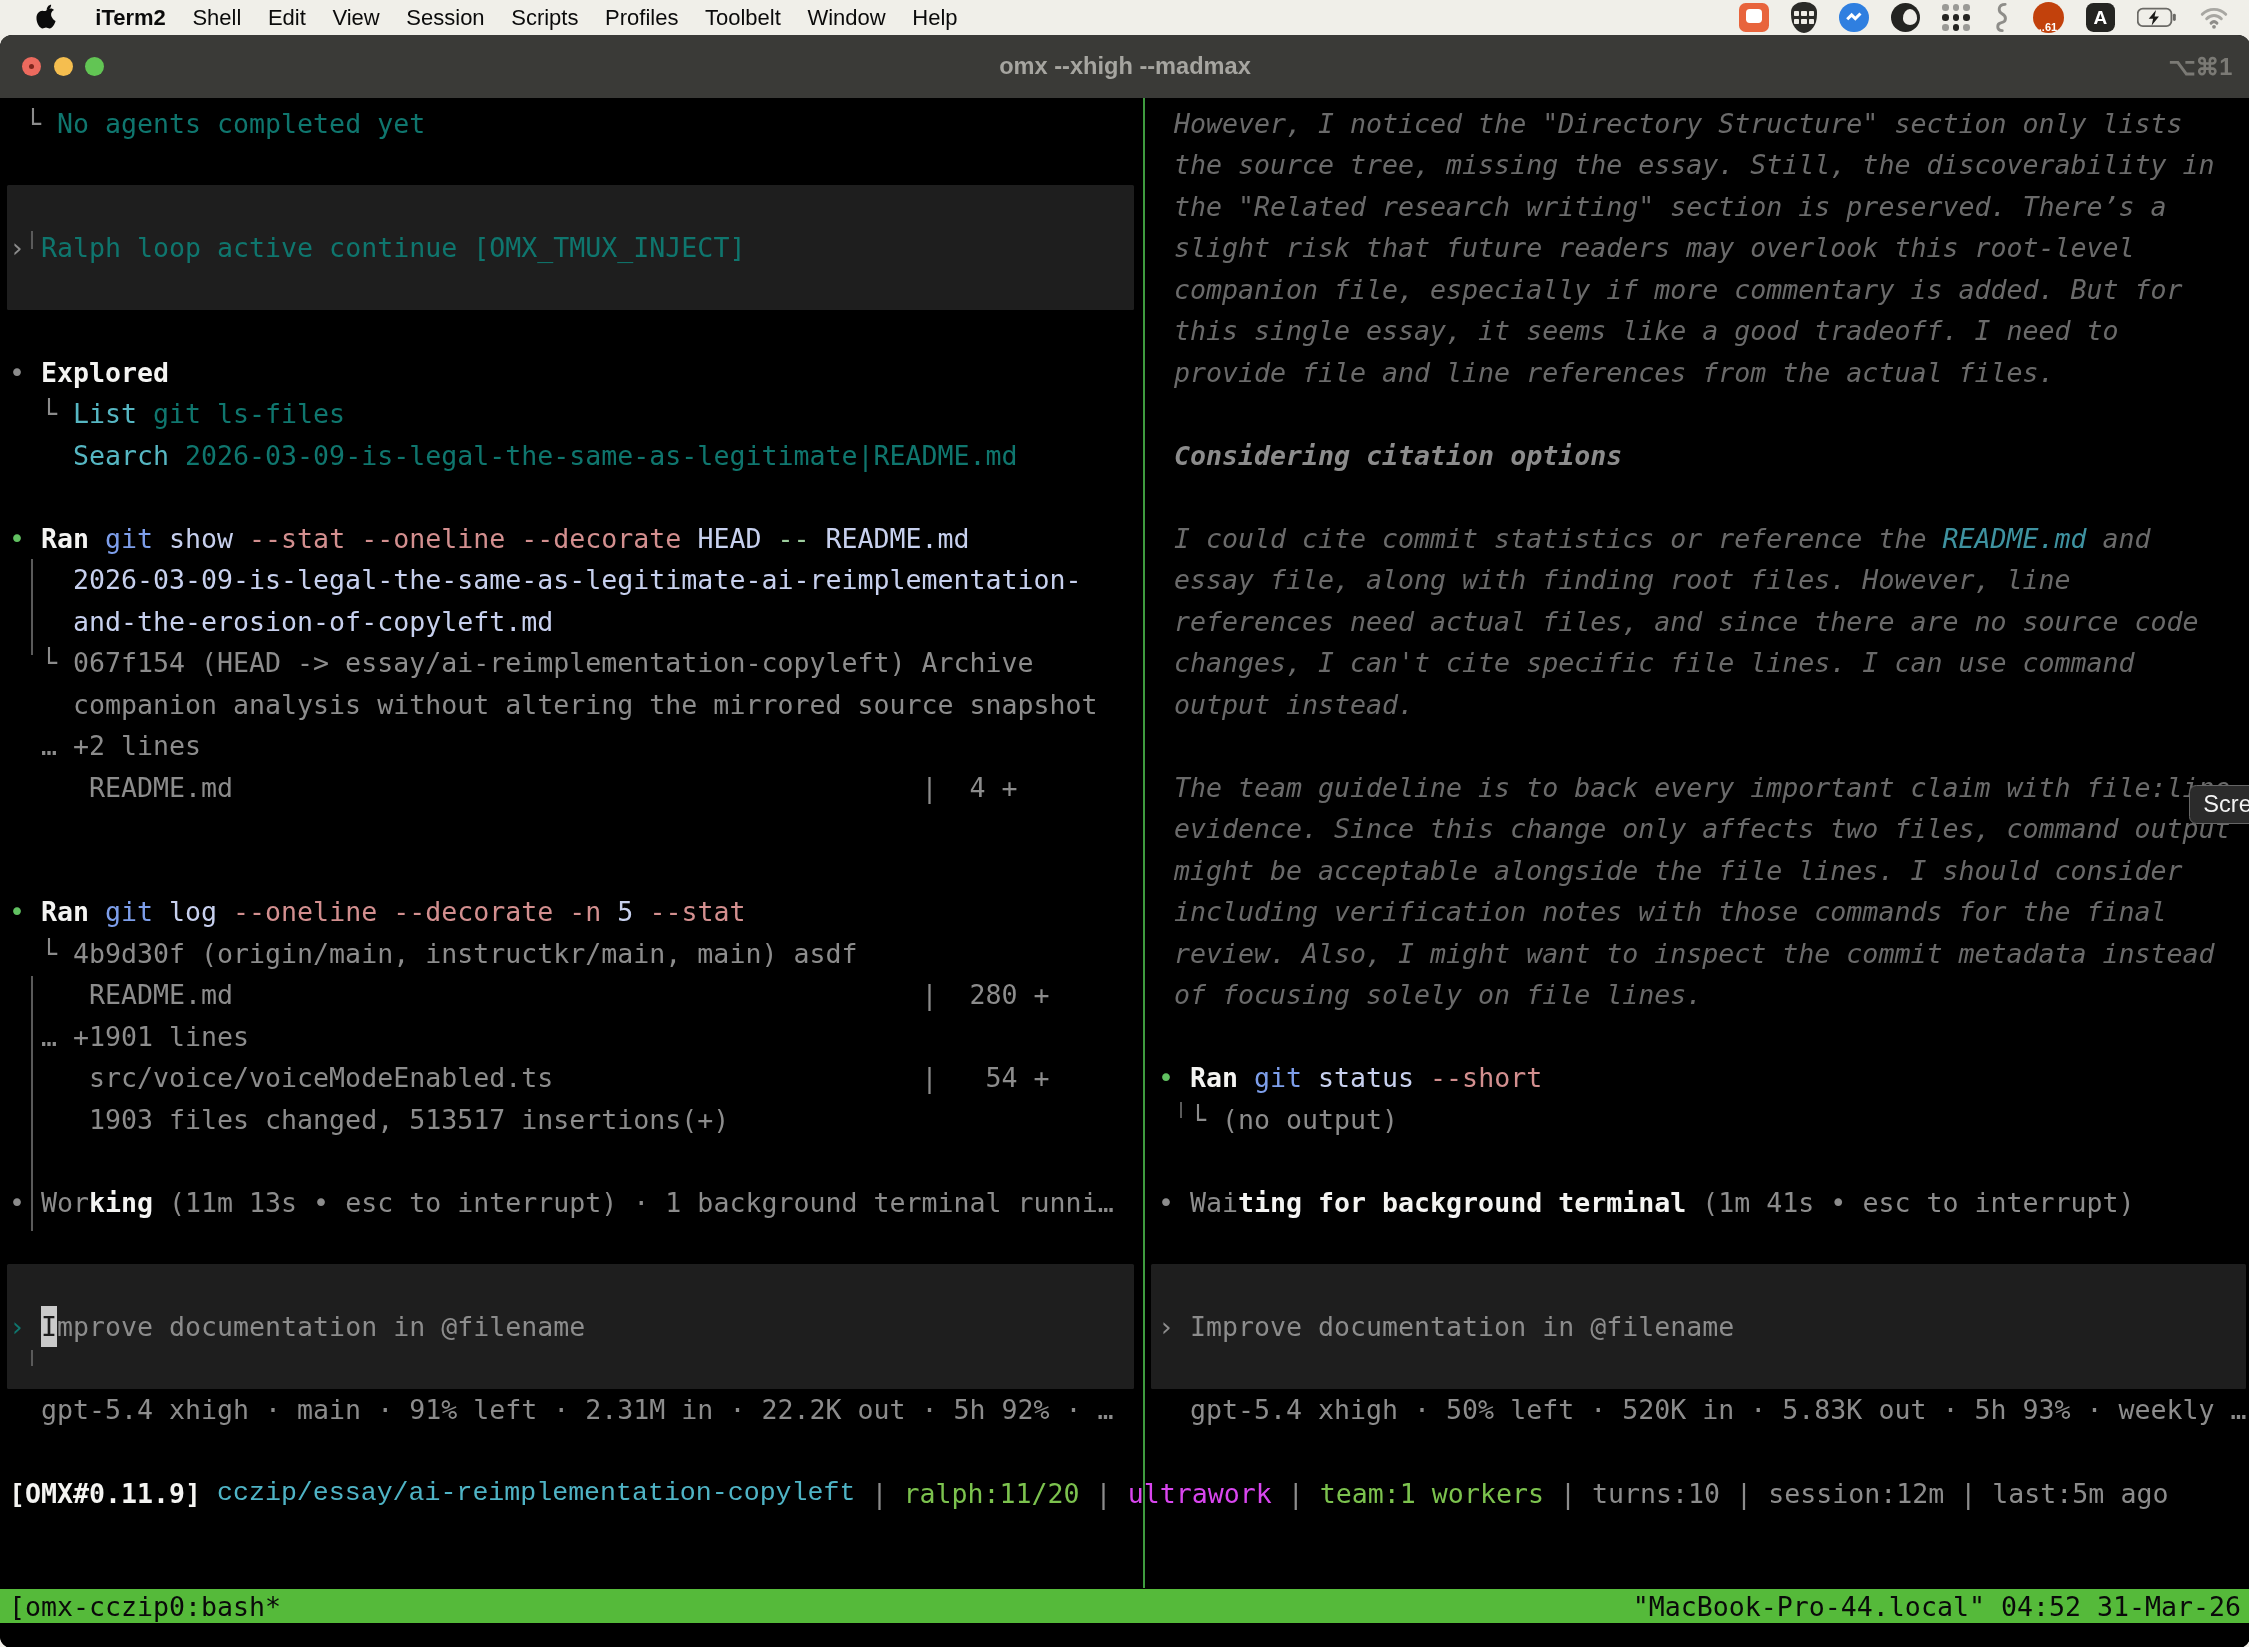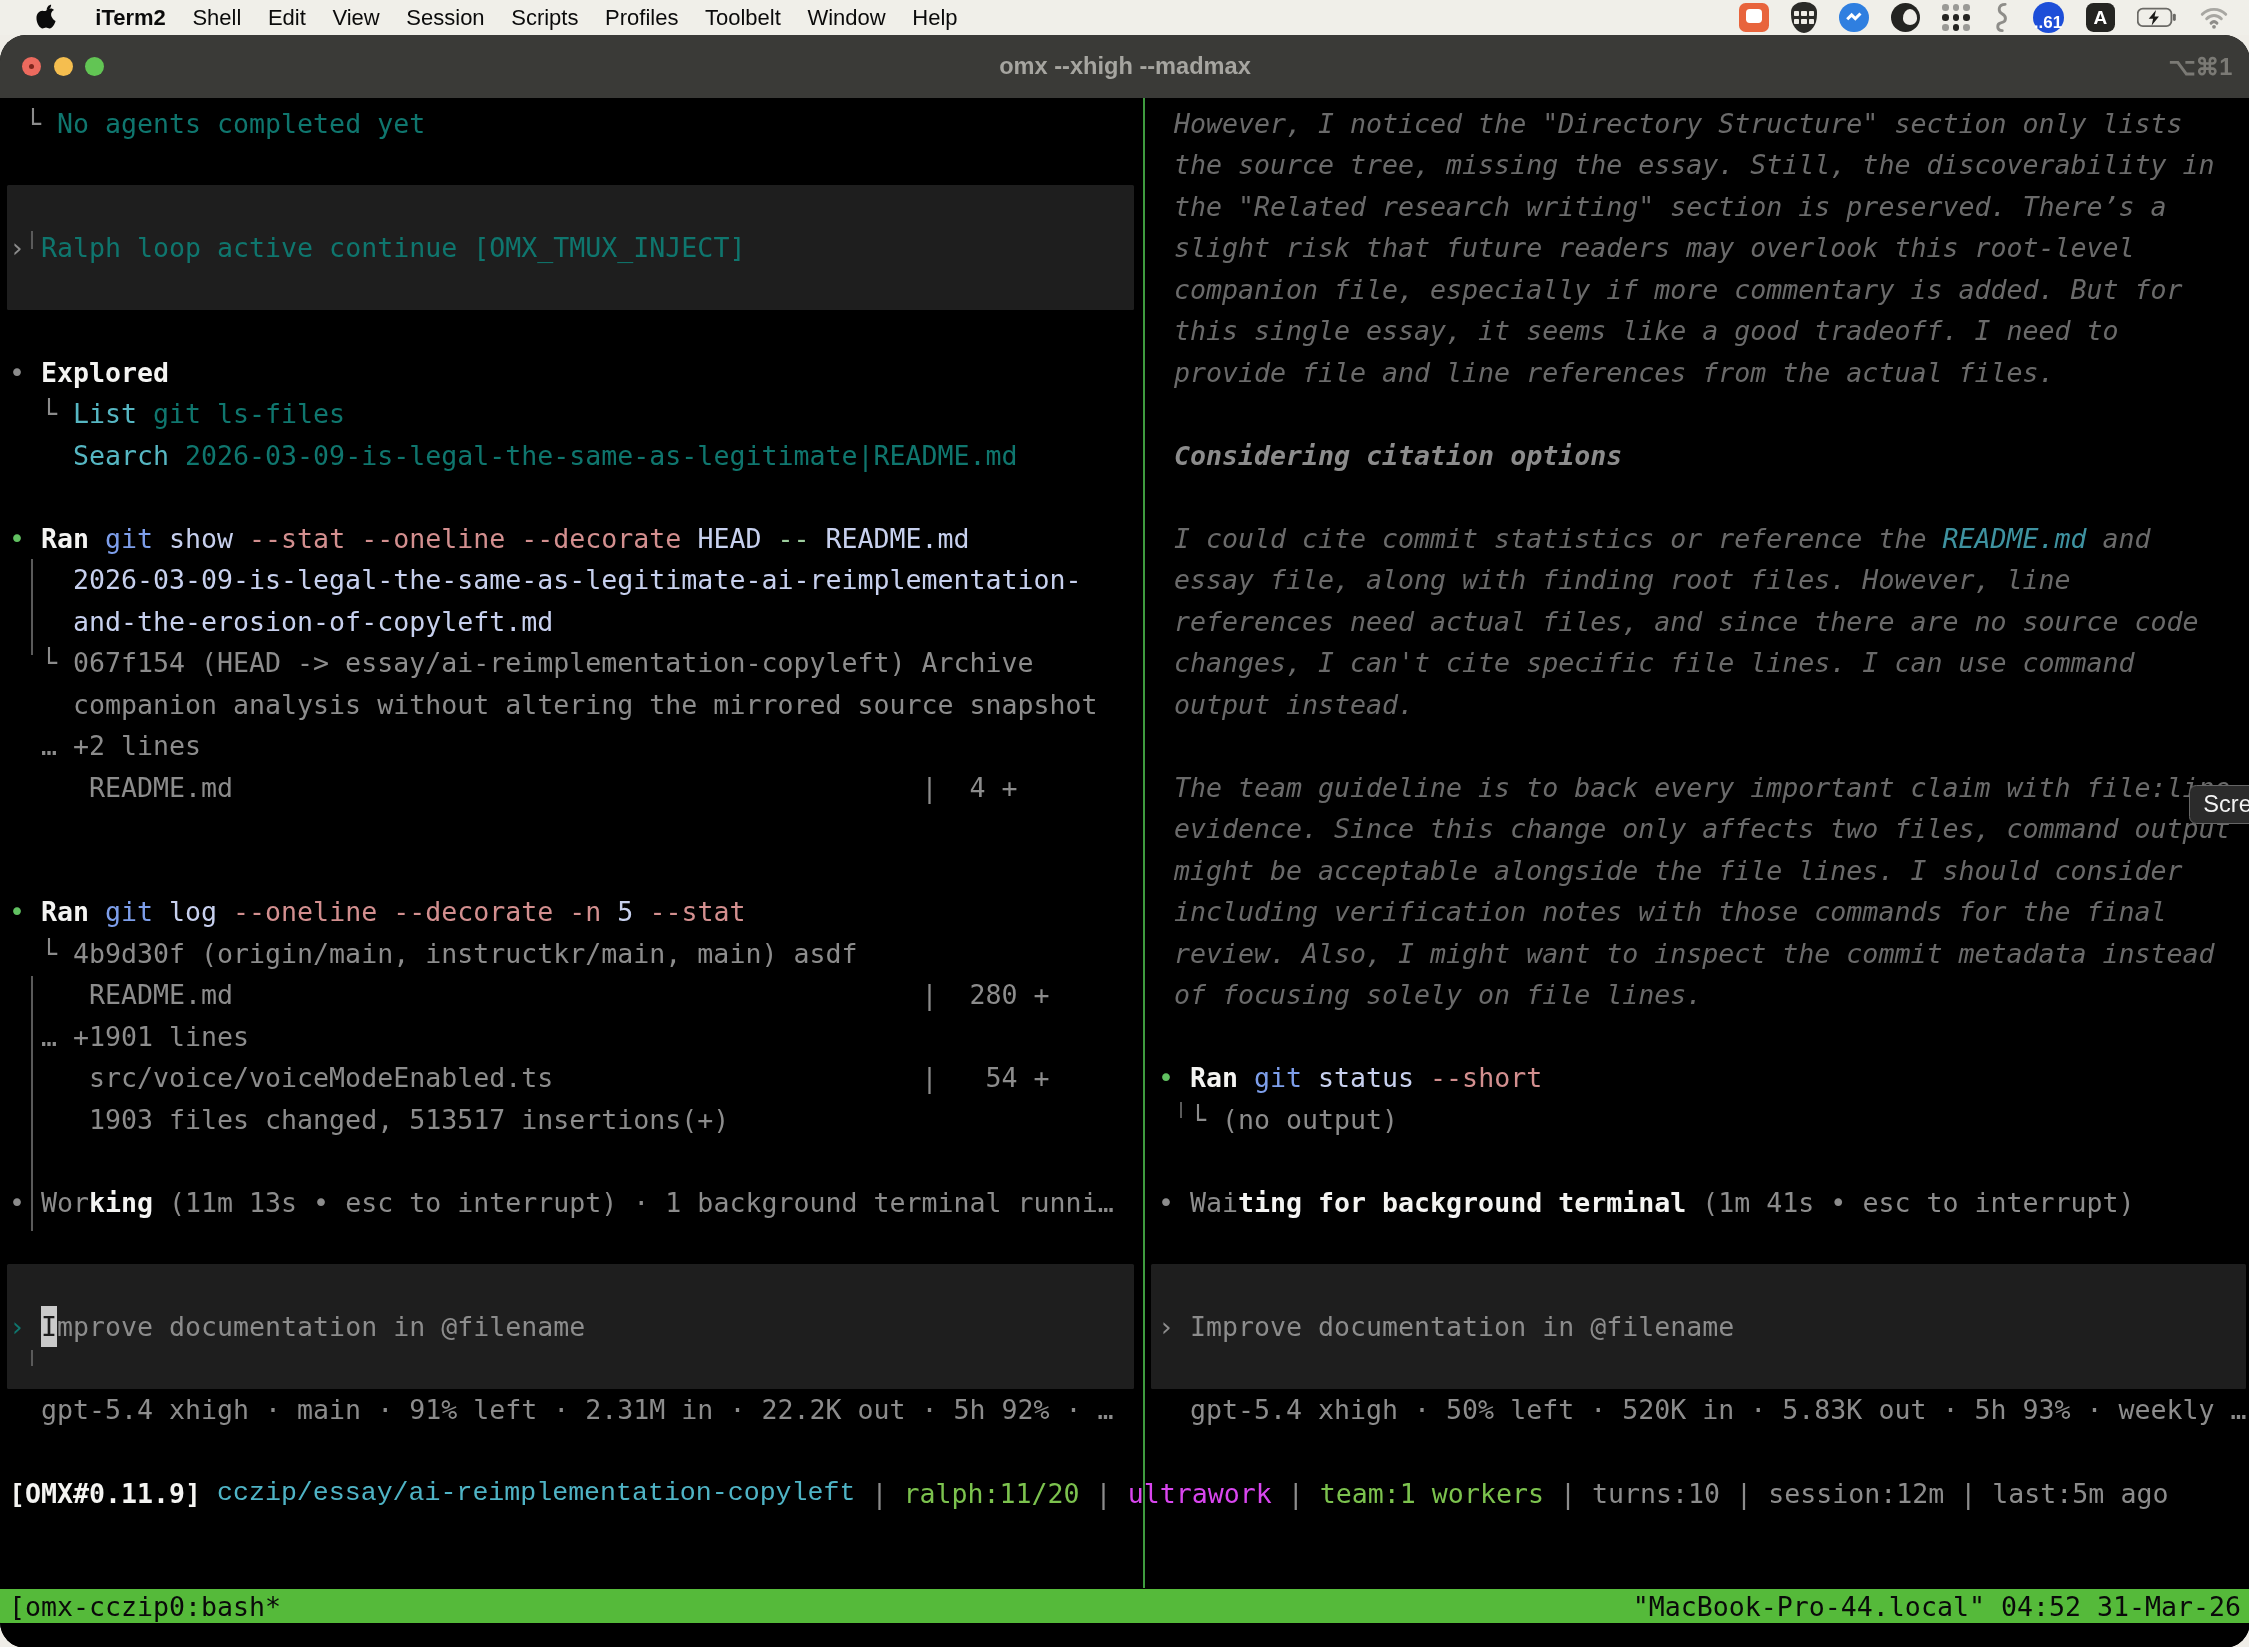--- a/index.html
+++ b/index.html
@@ -22,26 +22,26 @@
   .ic-chat::after{content:"";position:absolute;left:6.6px;top:5.9px;width:16px;height:14.8px;background:#FFF;border-radius:3.7px;}
   .ic-shield{width:26.6px;height:31px;background:#2B2B28;border-radius:11.8px 11.8px 13.3px 13.3px/10.3px 10.3px 19px 19px;
     display:grid;grid-template-columns:repeat(3,5.2px);grid-gap:2.2px;align-content:center;justify-content:center;}
   .ic-shield i{width:5.2px;height:5.2px;background:#EFEDE7;border-radius:0.7px;display:block;}
   .ic-circle-blue{width:29.5px;height:29.5px;border-radius:50%;background:#2F7FE0;display:flex;align-items:center;justify-content:center;}
   .ic-moon{width:29.5px;height:29.5px;border-radius:50%;background:#242421;position:relative;overflow:hidden;}
   .ic-moon::after{content:"";position:absolute;right:3px;top:6.6px;width:14.8px;height:16px;background:#EFEDE7;border-radius:50% 50% 50% 50%/60% 60% 40% 40%;}
   .ic-dots{display:grid;grid-template-columns:repeat(3,6.6px);grid-gap:3.7px;}
   .ic-dots i{width:6.6px;height:6.6px;border-radius:50%;display:block;}
   .ic-squiggle{color:#8E8D89;}
-  .ic-badge61{width:31px;height:31px;border-radius:50%;background:#1d4ed8;color:#FFF;display:flex;align-items:flex-end;justify-content:center;font-size:17px;font-weight:bold;padding-bottom:0px;box-sizing:border-box;}
+  .ic-badge61{width:31px;height:31px;border-radius:50%;background:#c2410c;color:#FFF;display:flex;align-items:flex-end;justify-content:center;font-size:11px;font-weight:bold;padding-bottom:0px;box-sizing:border-box;}
   .ic-lettera{width:29.5px;height:29.5px;border-radius:7.4px;background:#242421;color:#FFF;display:flex;align-items:center;justify-content:center;font-size:19px;font-weight:bold;}
   
   .window{
     position:absolute;left:0;top:35px;width:2250px;height:1613px;
-    border-radius:26px;overflow:hidden;background:#000;
+    border-radius:12px;overflow:hidden;background:#000;
   }
   .titlebar{
     position:absolute;left:0;top:0;width:100%;height:63px;background:#3A3A37;
     border-bottom:0.7px solid #161616;
   }
   .tlights{position:absolute;left:22px;top:22px;display:flex;gap:12.5px;}
   .tlight{width:19px;height:19px;border-radius:50%;}
   .tl-red{position:relative;}
   .tl-red::after{content:"";position:absolute;left:6.6px;top:6.6px;width:5.9px;height:5.9px;border-radius:50%;background:#7E261D;}
   .wtitle{

